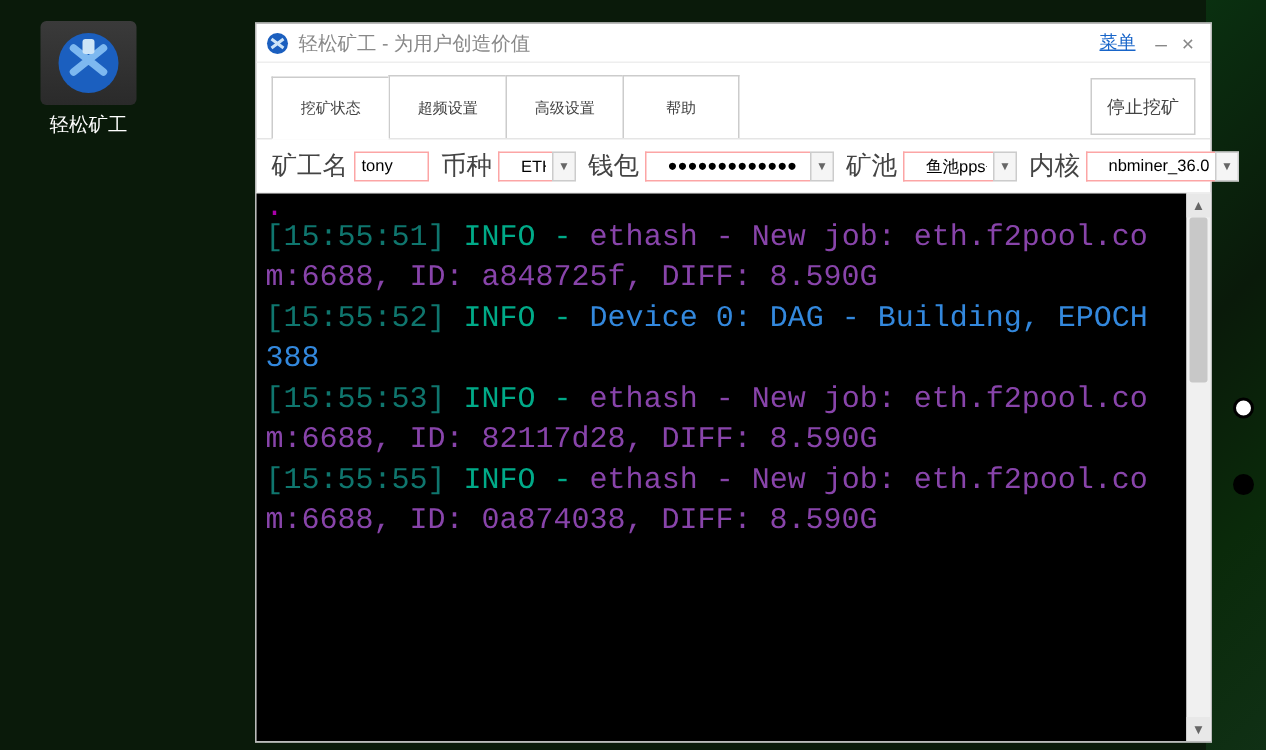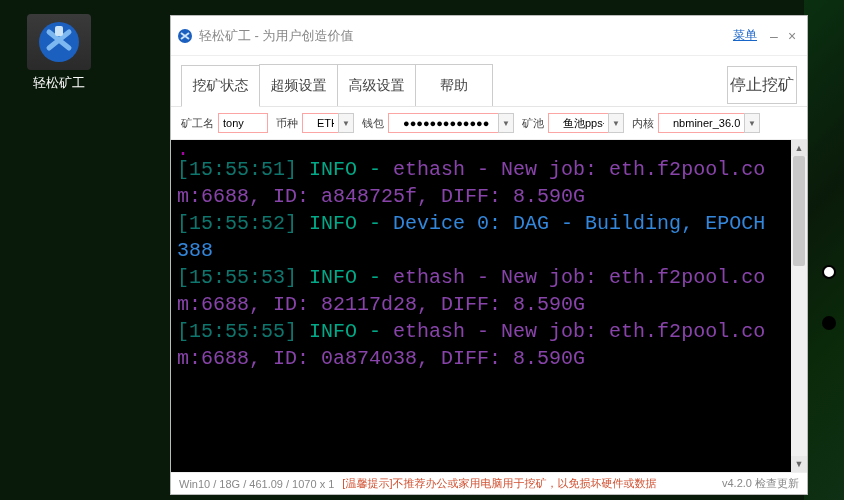--- a/index.html
+++ b/index.html
@@ -28,50 +28,50 @@
   .desktop-icon svg { width: 48px; height: 48px; }
   .desktop-icon .label { color: #fff; font-size: 13px; }
   .app {
     position: absolute; left: 170px; top: 15px;
     width: 638px; height: 480px;
     background: #fff;
     border: 1px solid #bbb;
     display: flex; flex-direction: column;
   }
   .titlebar {
-    height: 40px; display:flex; align-items:center; padding: 0 6px;
+    height: 26px; display:flex; align-items:center; padding: 0 6px;
     border-bottom: 1px solid #eee;
     color: #888;
   }
   .titlebar .logo { width:16px; height:16px; margin-right:6px; }
   .titlebar .title { flex:1; font-size:13px; }
   .titlebar .menu-link { color: #1865c9; font-size:12px; margin-right:8px; cursor:pointer; text-decoration: underline;}
   .titlebar .winbtn { width:18px; text-align:center; color:#888; font-size:14px; cursor:pointer;}
   .tabs {
     display:flex; align-items:flex-start; padding: 8px 10px 0 10px; gap:0;
     border-bottom: 1px solid #e5e5e5;
   }
   .tabs .tab {
     width:78px; height:42px; border:1px solid #ccc; border-bottom:none;
     display:flex; align-items:center; justify-content:center;
-    font-size:14px; color:#444; background:#fff; cursor:pointer;
+    font-size:10px; color:#444; background:#fff; cursor:pointer;
     border-right: none;
   }
   .tabs .tab:last-of-type { border-right:1px solid #ccc; }
   .tabs .tab.active { background:#fff; position:relative; top:1px; border-bottom:1px solid #fff;}
   .tabs .spacer { flex:1; }
   .tabs .stop-btn {
     width:70px; height:38px; border:1px solid #ccc; display:flex; align-items:center; justify-content:center;
-    font-size:16px; color:#444; margin-top:2px; cursor:pointer; background:#fff;
+    font-size:12px; color:#444; margin-top:2px; cursor:pointer; background:#fff;
   }
   .config-row {
     display:flex; align-items:center; padding: 6px 10px; gap:4px;
     border-bottom:1px solid #eee;
   }
-  .config-row label { font-size:11px; color:#444; white-space:nowrap; margin-left:4px;}
+  .config-row label { font-size:17px; color:#444; white-space:nowrap; margin-left:4px;}
   .config-row label:first-child { margin-left:0; }
   .config-row input, .config-row select {
     font-size:11px; height:20px; border:1px solid #fca5a5; padding:0 4px; background:#fff;
   }
   .config-row .sel { display:flex; align-items:center; }
   .config-row .sel input { border-right:none;padding-left:14px; }
   .config-row .sel .dd { width:16px; height:20px; border:1px solid #ccc; display:flex; align-items:center; justify-content:center; font-size:8px; color:#666; cursor:pointer; background:#f5f5f5;}
   .terminal-wrap { flex:1; display:flex; }
   .terminal {
     flex:1; background:#000; color:#aaa; font-family: "Consolas","Courier New",monospace;
@@ -173,19 +173,13 @@
     </div>
     <div class="scrollbar">
       <div class="arrow">▲</div>
       <div class="track">
           <div class="thumb"></div>
         </div>
       <div class="arrow">▼</div>
     </div>
   </div>
 
-  <div class="statusbar">
-    <span class="sys">Win10 / 18G / 461.09 / 1070 x 1</span>
-    <span class="tip">[温馨提示]不推荐办公或家用电脑用于挖矿，以免损坏硬件或数据</span>
-    <span class="spacer"></span>
-    <span class="ver">v4.2.0 检查更新</span>
-  </div>
 </div>
 
 </body></html>

